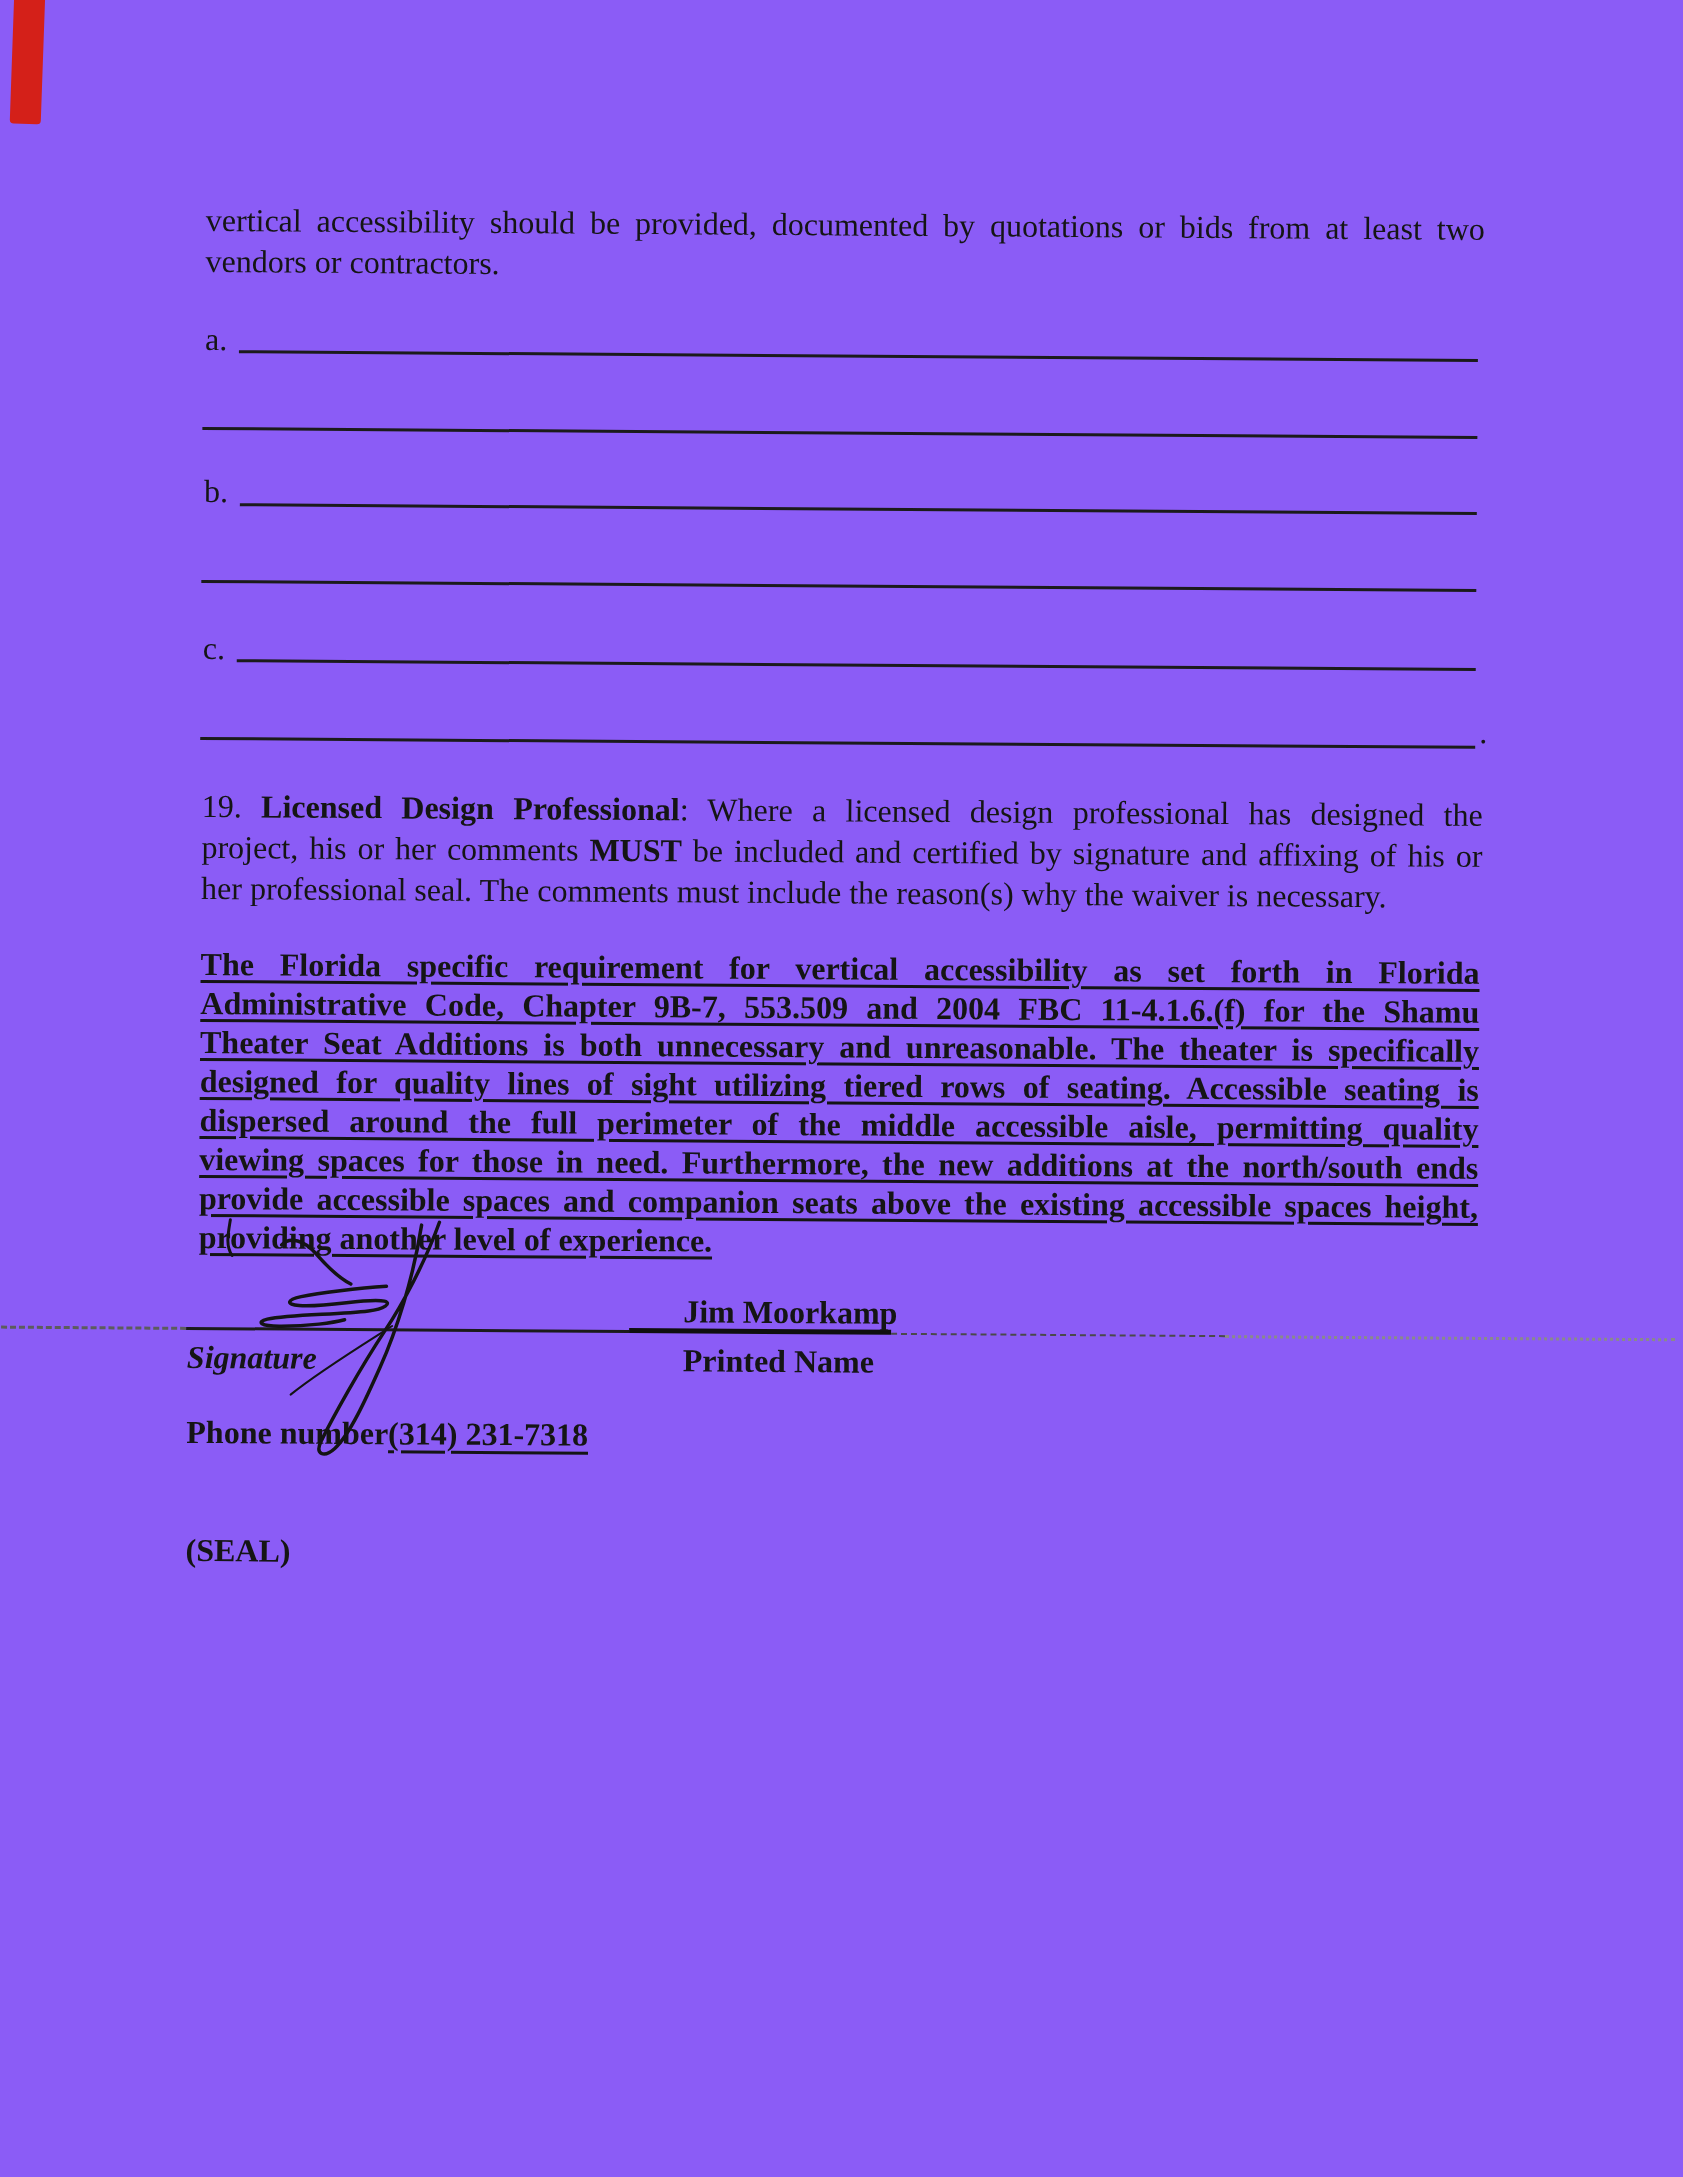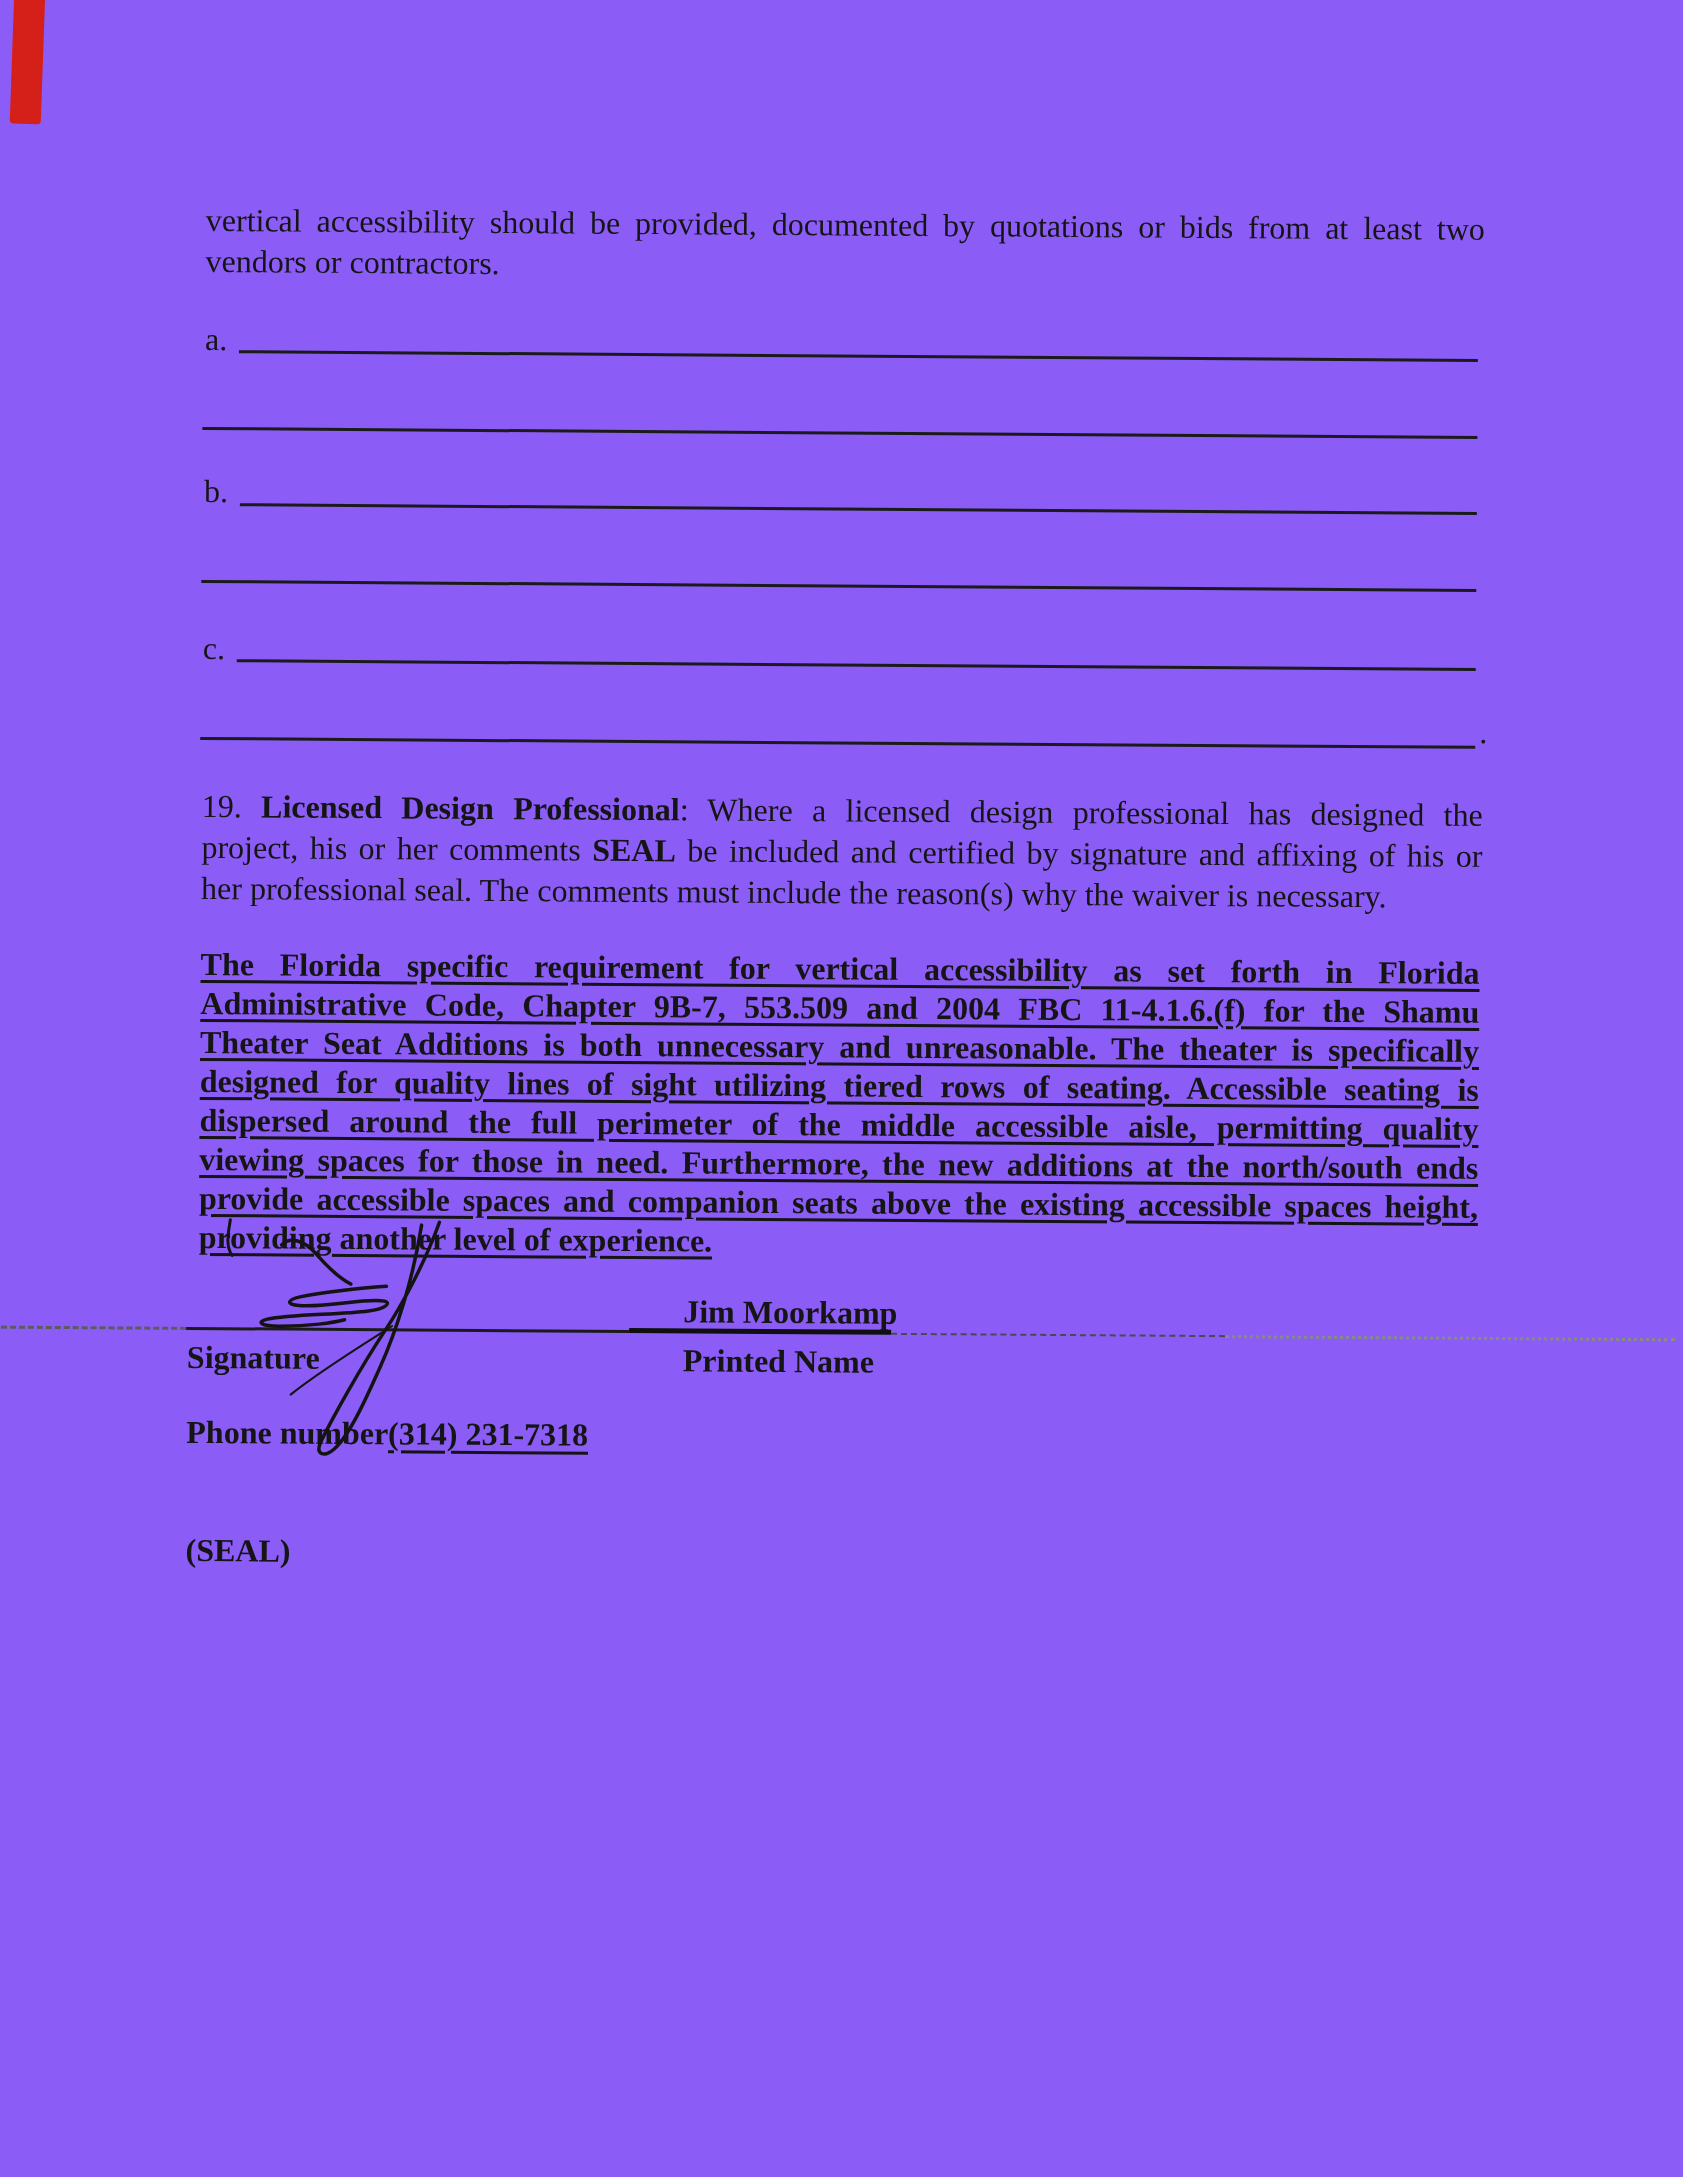--- a/index.html
+++ b/index.html
@@ -75,21 +75,21 @@
     <div class="rule" style="left:242px;top:503px;width:1237px;"></div>
     <div class="rule" style="left:204px;top:580px;width:1275px;"></div>
 
     <div class="abs label" style="left:206px;top:630px;">c.</div>
     <div class="rule" style="left:240px;top:659px;width:1239px;"></div>
     <div class="rule" style="left:204px;top:737px;width:1275px;"></div>
     <div class="abs label" style="left:1483px;top:705px;">.</div>
 
     <div class="abs body-text" style="left:206px;top:786px;width:1281px;">
       <div class="jline"><span>19. </span><span class="b">Licensed Design Professional</span><span>: Where a licensed design professional has designed the</span></div>
-      <div class="jline"><span>project, his or her comments </span><span class="b">SEAL</span><span> be included and certified by signature and affixing of his or</span></div>
+      <div class="jline"><span>project, his or her comments </span><span class="b">MUST</span><span> be included and certified by signature and affixing of his or</span></div>
       <div>her professional seal. The comments must include the reason(s) why the waiver is necessary.</div>
     </div>
 
     <div class="abs comments" style="left:206px;top:945px;width:1279px;">
       <div class="cline jline">The Florida specific requirement for vertical accessibility as set forth in Florida</div>
       <div class="cline jline">Administrative Code, Chapter 9B-7, 553.509 and 2004 FBC 11-4.1.6.(f) for the Shamu</div>
       <div class="cline jline">Theater Seat Additions is both unnecessary and unreasonable. The theater is specifically</div>
       <div class="cline jline">designed for quality lines of sight utilizing tiered rows of seating. Accessible seating is</div>
       <div class="cline jline">dispersed around the full perimeter of the middle accessible aisle, permitting quality</div>
       <div class="cline jline">viewing spaces for those in need. Furthermore, the new additions at the north/south ends</div>
@@ -97,21 +97,21 @@
       <div class="cline">providing another level of experience.</div>
     </div>
 
     <div class="dash-line" style="left:0px;top:1327px;width:194px;"></div>
     <div class="rule" style="left:194px;top:1327px;width:443px;"></div>
     <div class="rule" style="left:637px;top:1325px;width:262px;height:5px;background:#0f0f0f;"></div>
     <div class="dash-line" style="left:899px;top:1328px;width:334px;border-top-color:#4a4a4a;border-top-width:2px;"></div>
     <div class="dot-line" style="left:1233px;top:1328px;width:450px;"></div>
 
     <div class="abs sig-label" style="left:691px;top:1290px;">Jim Moorkamp</div>
-    <div class="abs sig-label" style="left:195px;top:1339px;">Signature</div>
+    <div class="abs sig-label" style="left:195px;top:1339px;font-style:italic;">Signature</div>
     <div class="abs sig-label" style="left:691px;top:1339px;">Printed Name</div>
 
     <div class="abs sig-label" style="left:195px;top:1414px;"><span>Phone number</span><span class="phone-val">(314) 231-7318</span></div>
 
     <div class="abs sig-label" style="left:195px;top:1532px;">(SEAL)</div>
 
     <svg class="scribble" width="337" height="327" viewBox="0 0 340 330">
       <g fill="none" stroke="#141414" stroke-width="3.5" stroke-linecap="round">
         <path d="M 112,67 C 120,58 135,62 147,76 C 155,85 170,100 182,106"></path>
         <path d="M 60,42 C 58,55 55,68 62,78" stroke-width="3"></path>

